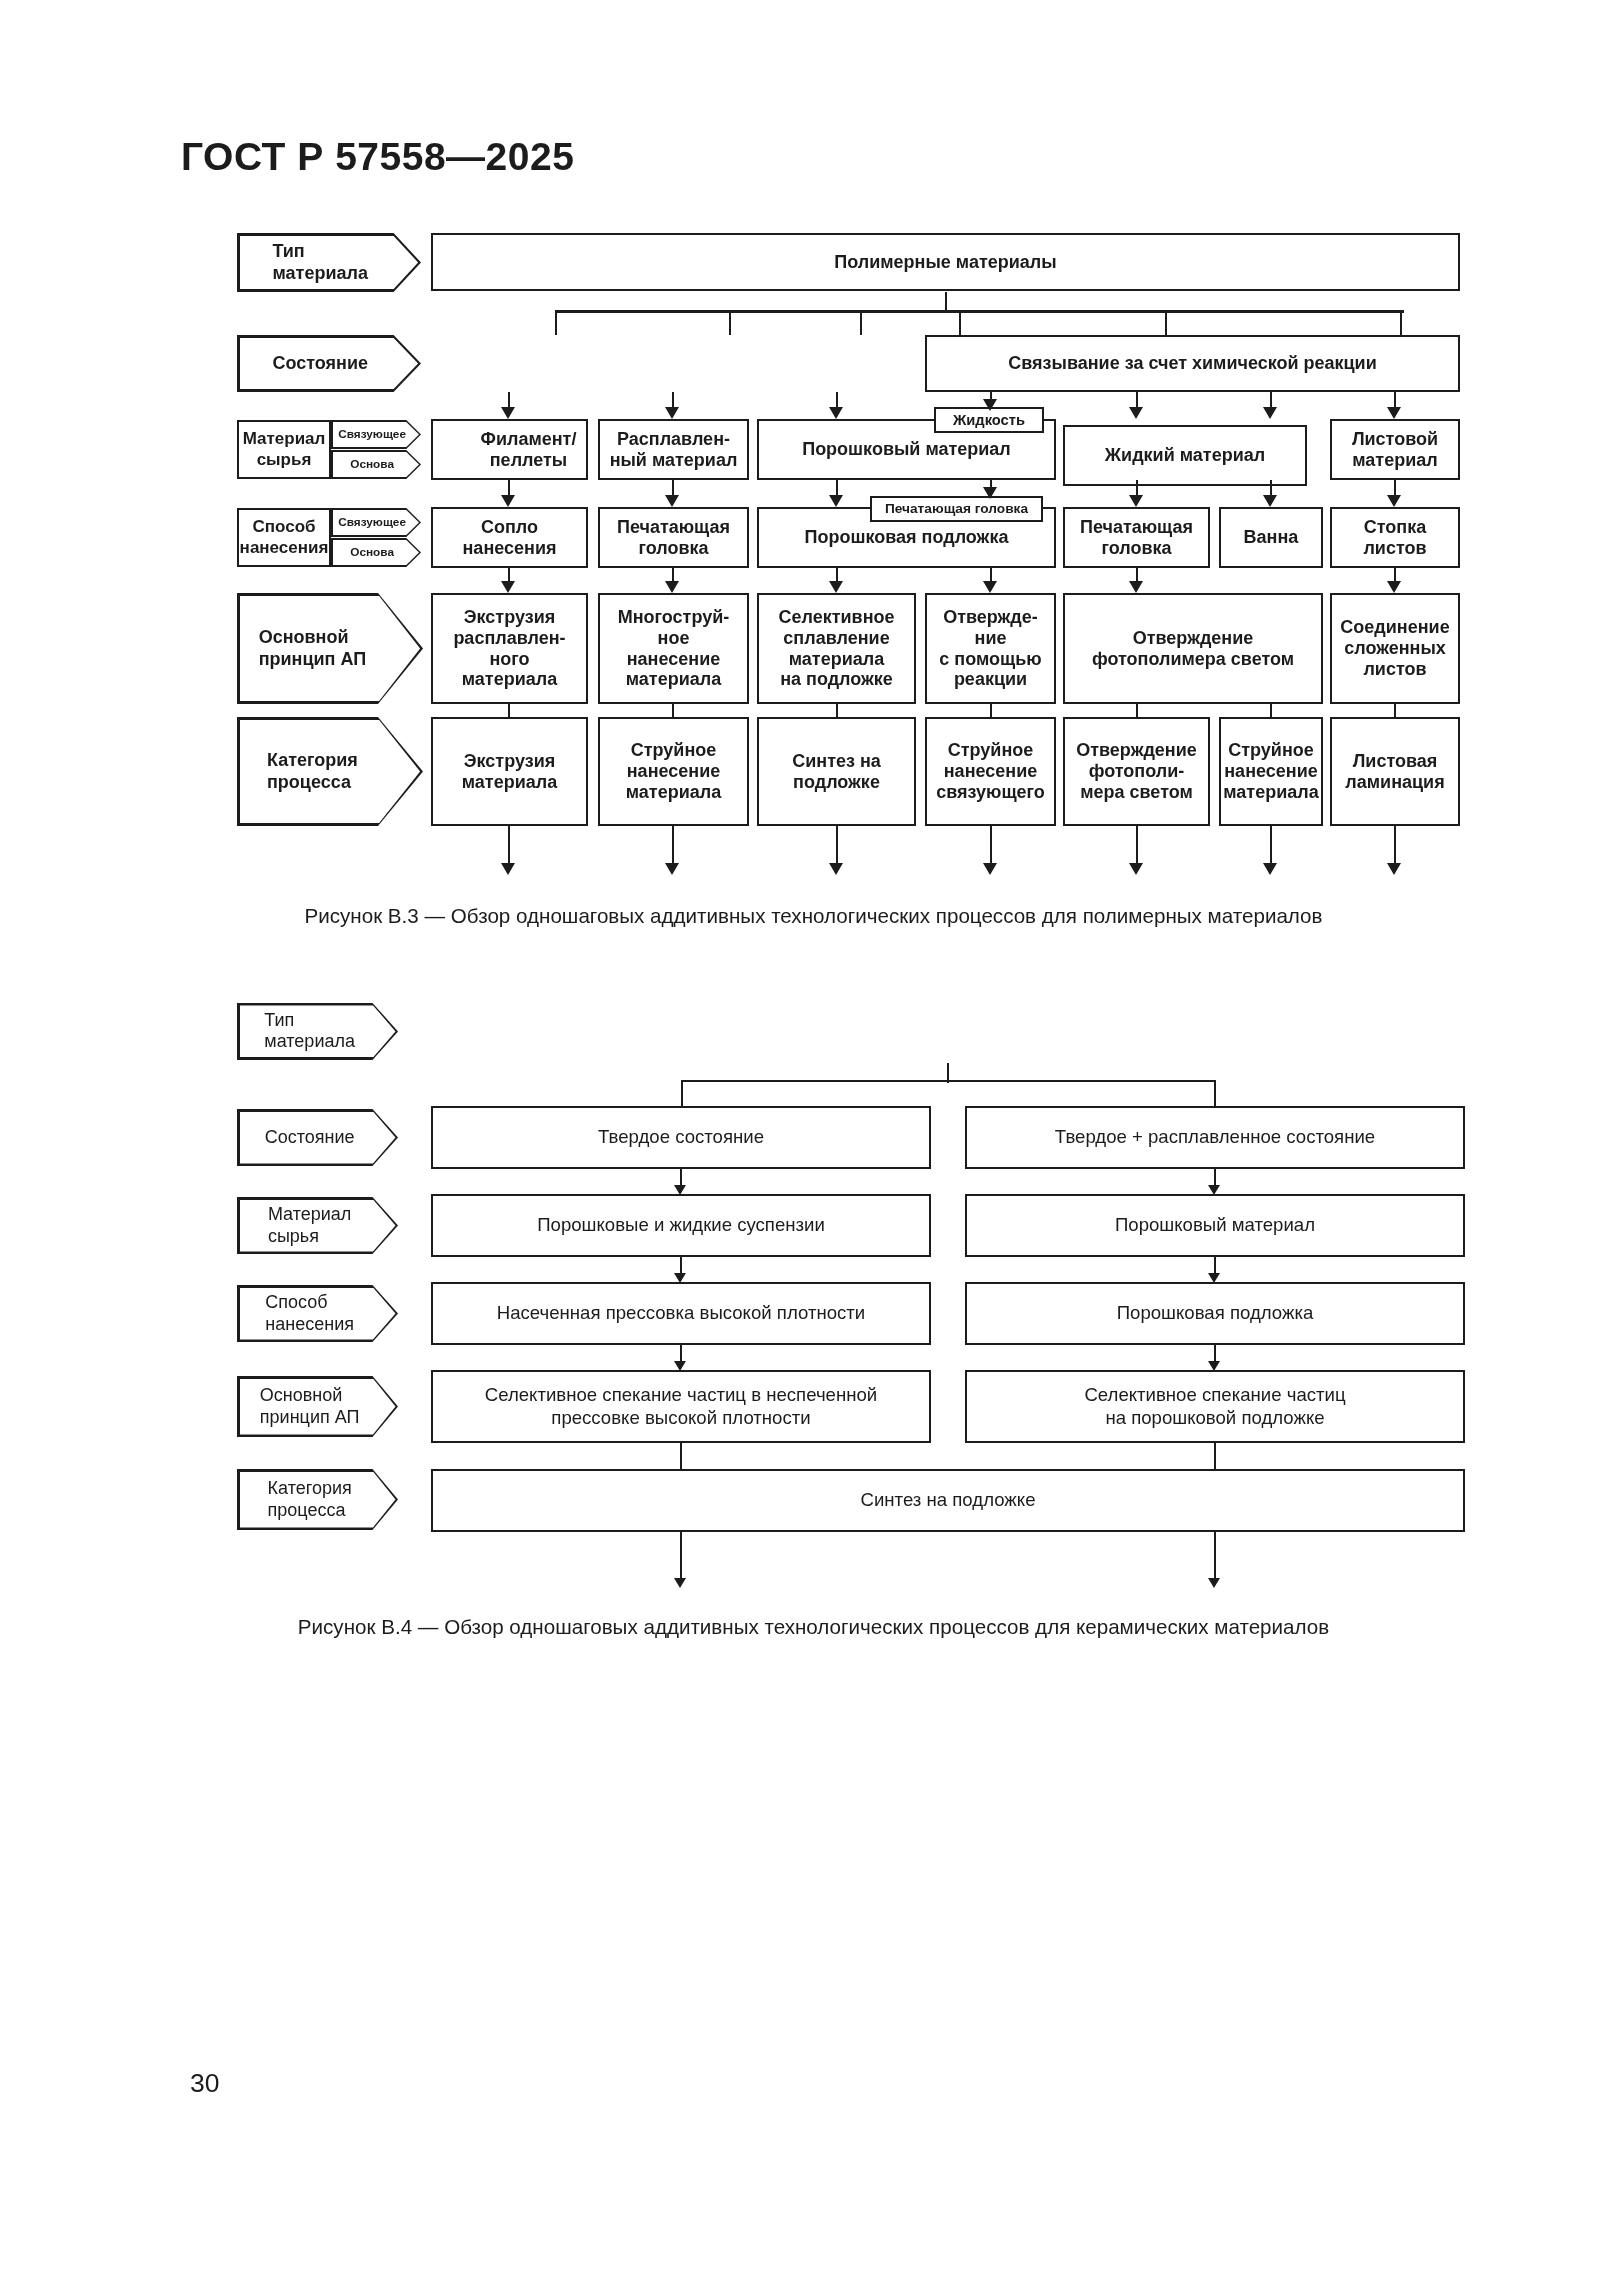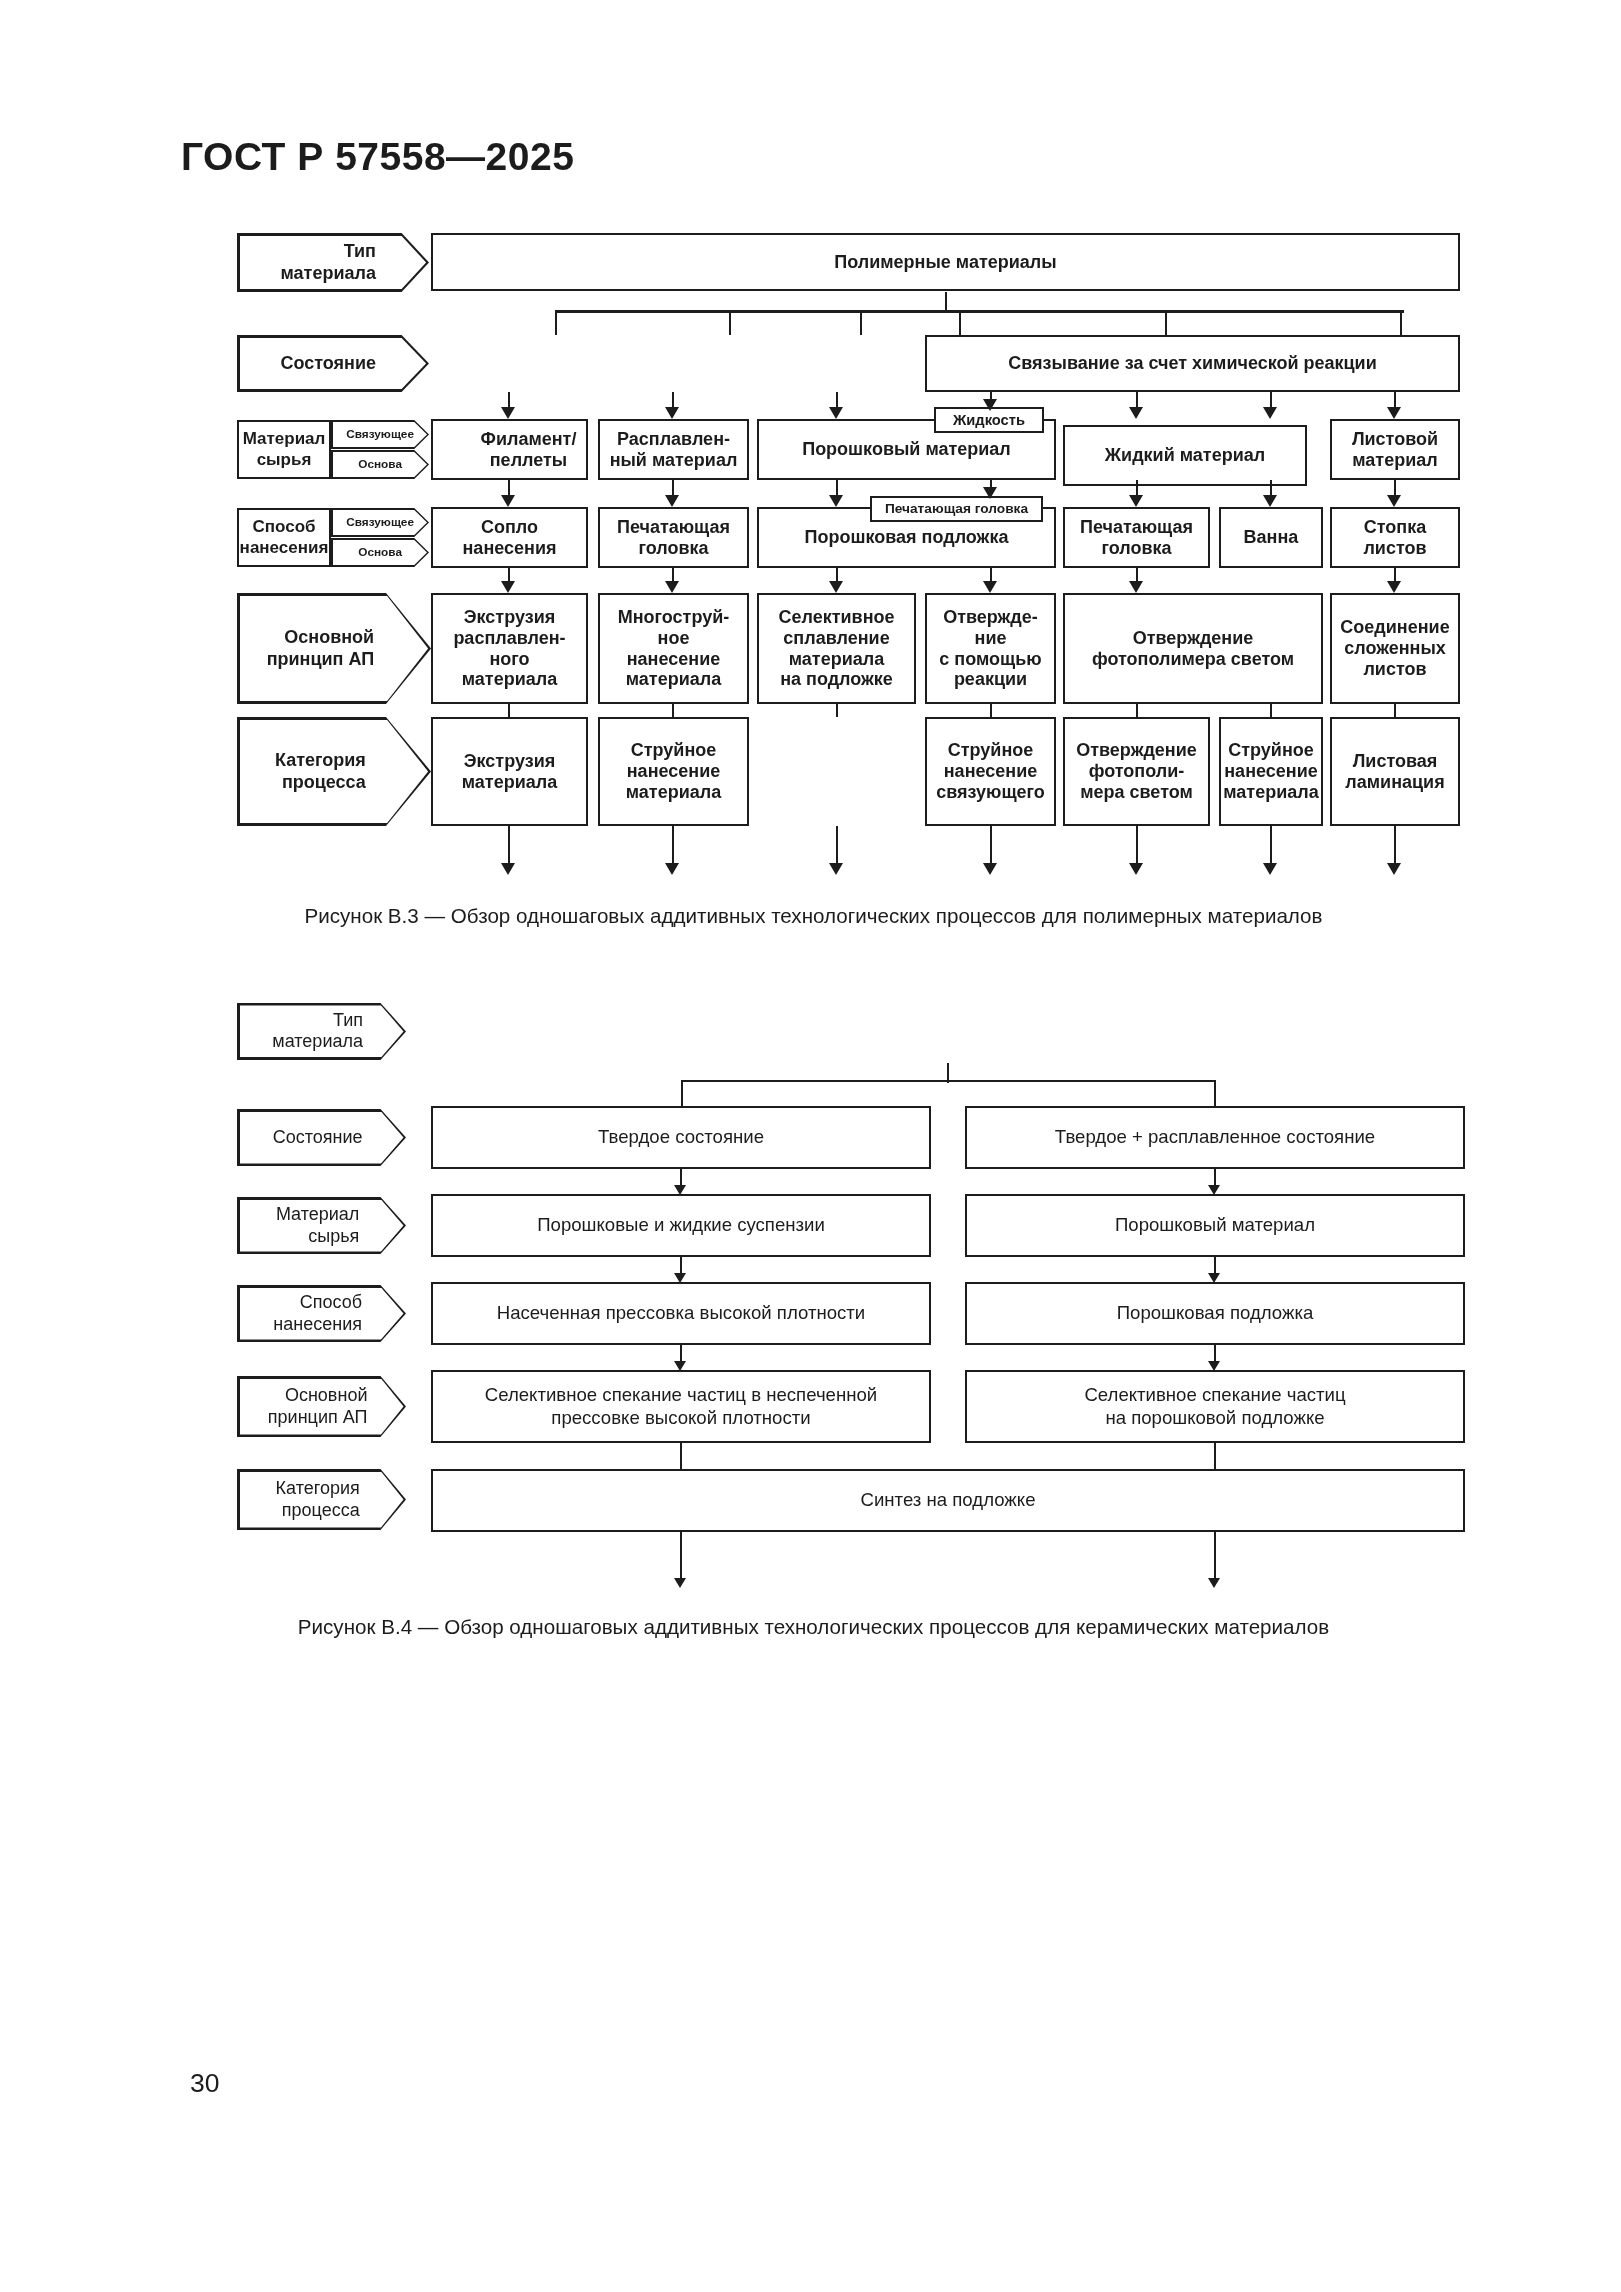--- a/index.html
+++ b/index.html
@@ -25,21 +25,21 @@
   }
   .sbx{
     position:absolute;box-sizing:border-box;background:#fff;border:2px solid #1c1c1c;
     display:flex;align-items:center;justify-content:center;text-align:center;
     font-weight:700;z-index:3;white-space:nowrap;
   }
   
   .pent{
     position:absolute;background:#1c1c1c;--pt:27.4px;--ptin:24.5px;--bw:2.9px;
     clip-path:polygon(0 0,calc(100% - var(--pt)) 0,100% 50%,calc(100% - var(--pt)) 100%,0 100%);
-    display:flex;align-items:center;justify-content:center;text-align:right;padding-left:8px;
+    display:flex;align-items:center;justify-content:center;text-align:left;
   }
   .pent::before{
     content:"";position:absolute;inset:var(--bw);background:#fff;
     clip-path:polygon(0 0,calc(100% - var(--ptin)) 0,100% 50%,calc(100% - var(--ptin)) 100%,0 100%);
   }
   .pent>span{
     position:relative;z-index:1;padding-right:calc(var(--pt) - 9.8px);
     font-weight:700;font-size:18px;line-height:1.18;white-space:pre-line;
   }
   .pent-big{--pt:45px;--ptin:41px;}
@@ -196,20 +196,22 @@
   <div class="vl" style="left:756px;top:470px;height:13.7px;"></div>
   <div class="vl" style="left:902px;top:470px;height:13.7px;"></div>
   <div class="vl" style="left:1036px;top:470px;height:13.7px;"></div>
   <div class="vl" style="left:1160px;top:470px;height:13.7px;"></div>
 
   <div class="bx" style="left:196px;top:484px;width:157px;height:109px;">Экструзия
 материала</div>
   <div class="bx" style="left:363px;top:484px;width:151px;height:109px;">Струйное
 нанесение
 материала</div>
+  <div class="bx" style="left:522px;top:484px;width:159px;height:109px;">Синтез на
+подложке</div>
   <div class="bx" style="left:690px;top:484px;width:131px;height:109px;">Струйное
 нанесение
 связующего</div>
   <div class="bx" style="left:828px;top:484px;width:147px;height:109px;">Отверждение
 фотополи-
 мера светом</div>
   <div class="bx" style="left:984px;top:484px;width:104px;height:109px;">Струйное
 нанесение
 материала</div>
   <div class="bx" style="left:1095px;top:484px;width:130px;height:109px;">Листовая

